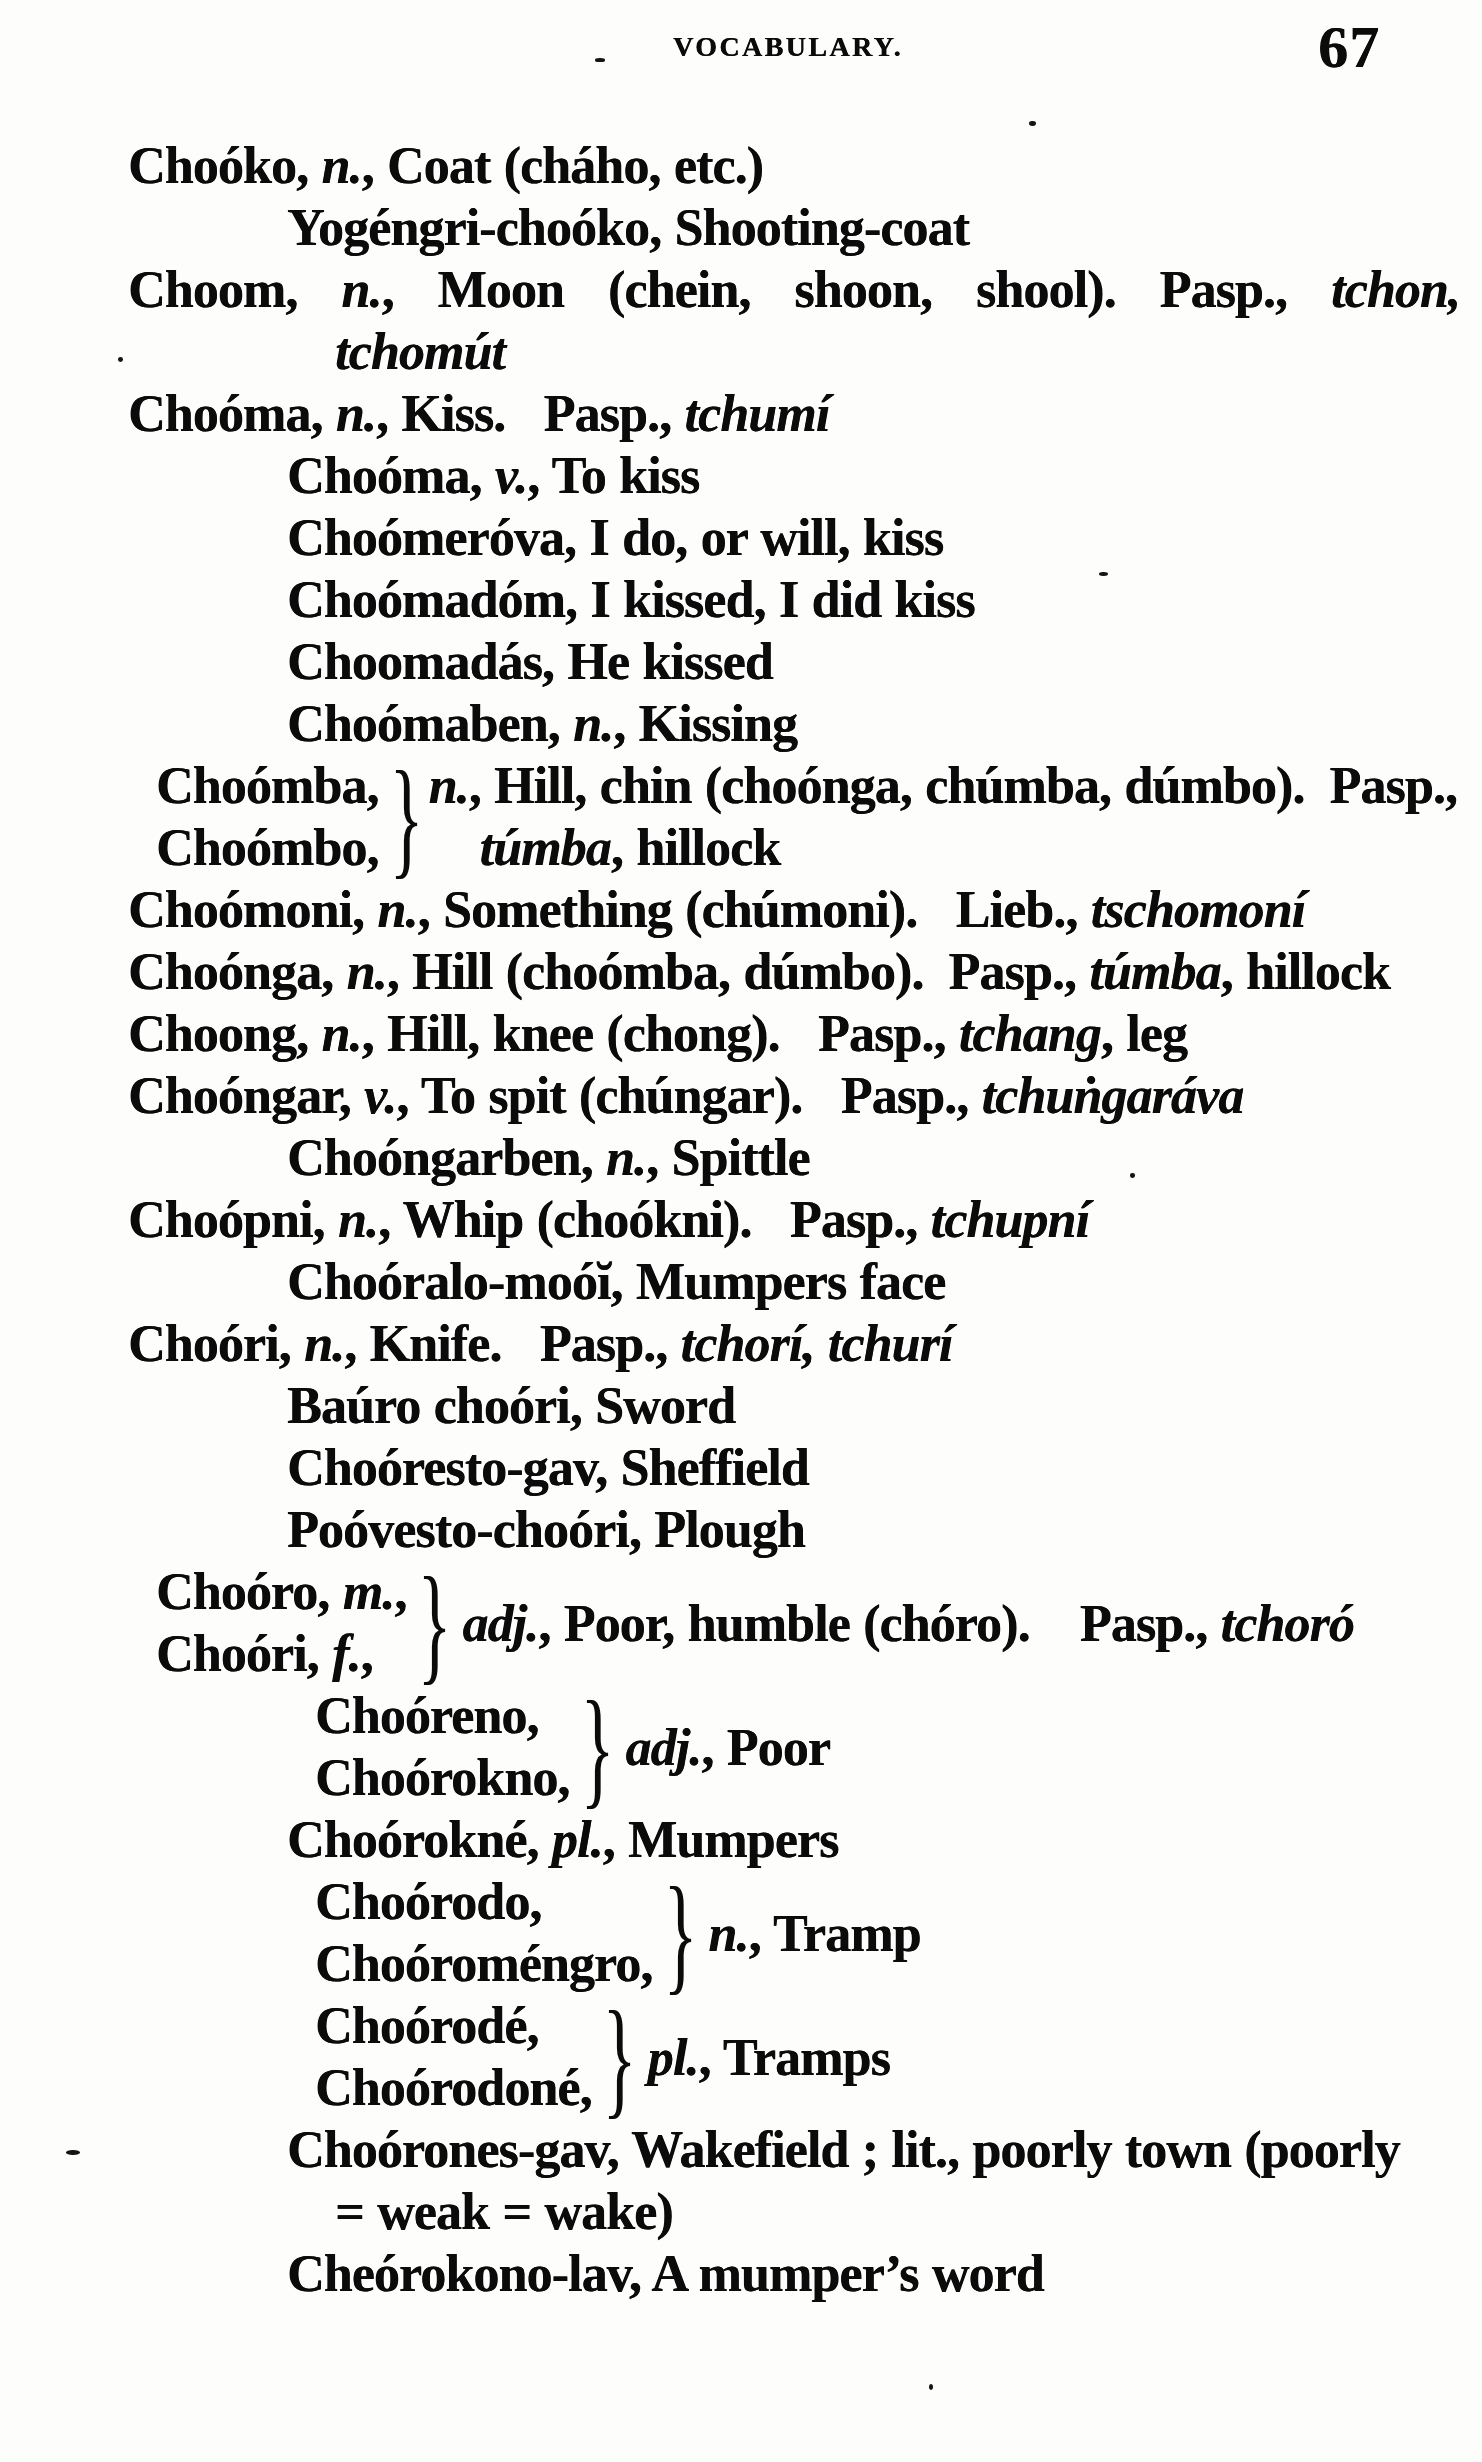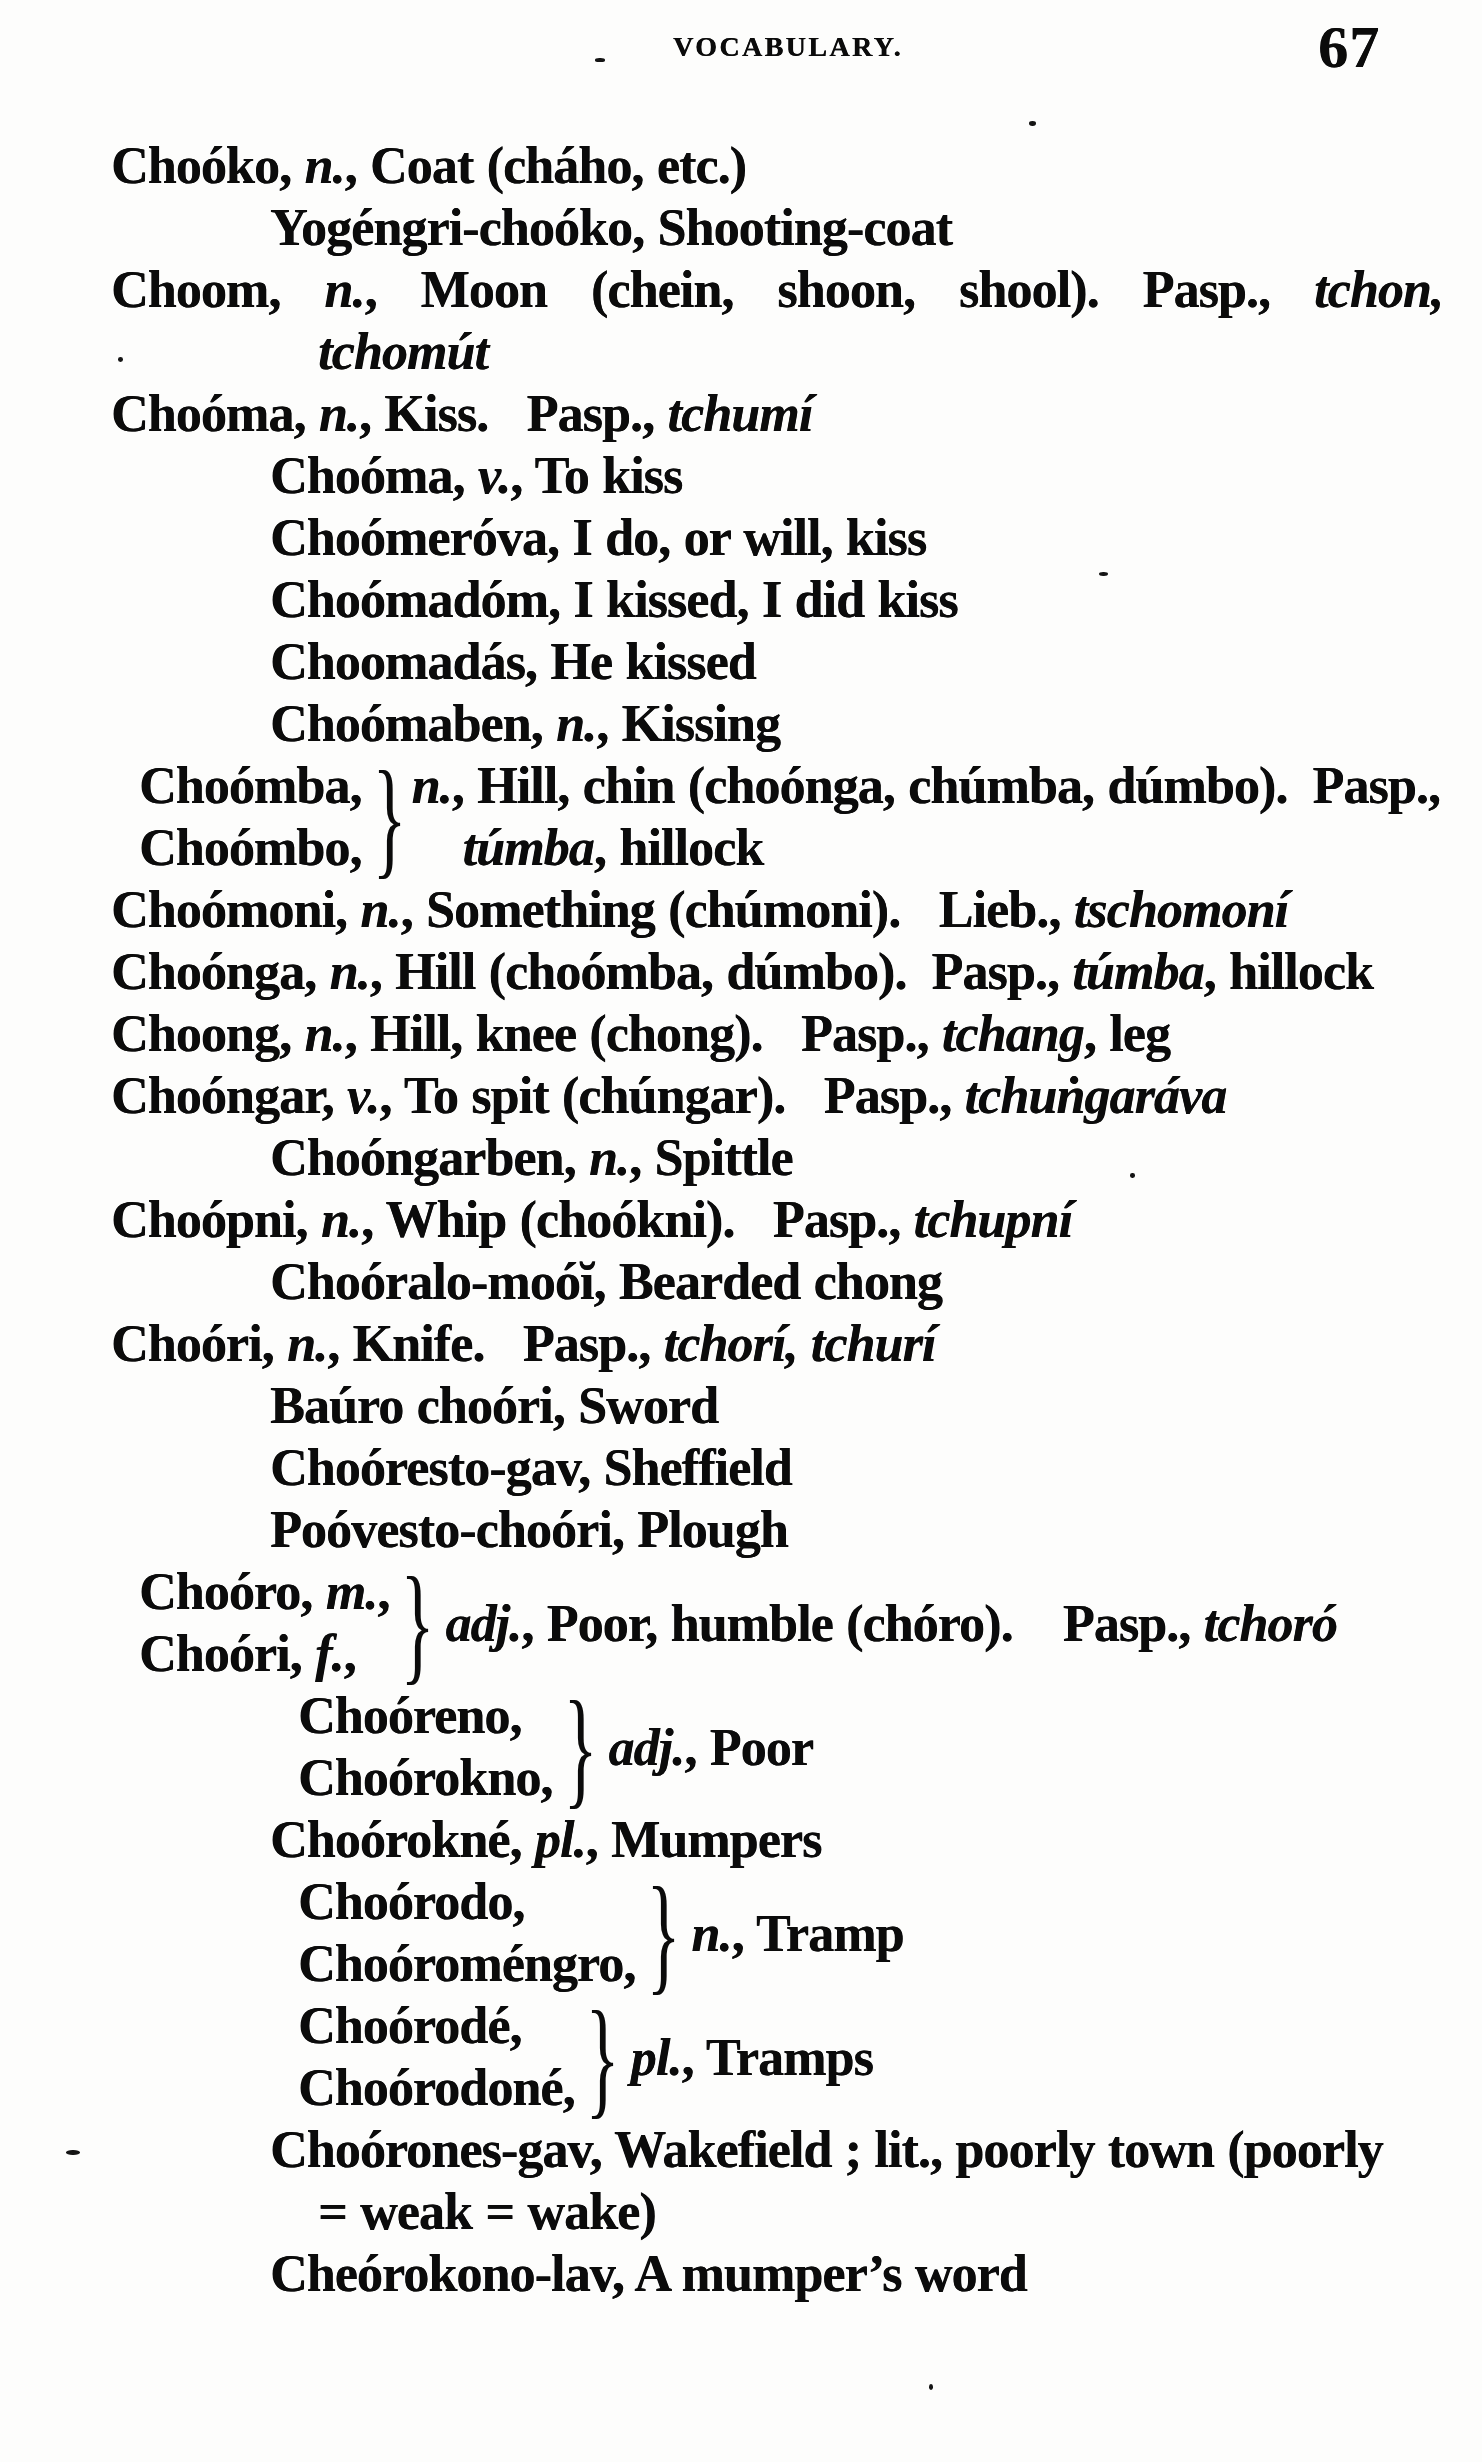--- a/index.html
+++ b/index.html
@@ -14,21 +14,21 @@
     position:absolute;top:31px;left:788px;transform:translateX(-50%);
     font-size:28px;letter-spacing:2.4px;white-space:nowrap;
     text-shadow:0.4px 0 0 currentColor;
   }
   .page-number{
     position:absolute;top:13.2px;left:1318px;
     font-size:60px;letter-spacing:1.2px;
     text-shadow:0.4px 0 0 currentColor;
   }
   .vocab-list{
-    position:absolute;left:111px;top:135px;width:1335px;
+    position:absolute;left:128px;top:135px;width:1335px;
     font-size:52px;letter-spacing:-0.9px;word-spacing:1.2px;
     text-shadow:0.4px 0 0 currentColor;
   }
   .line{height:62px;line-height:62px;white-space:nowrap;}
   .ind1{padding-left:159px;}
   .ind2{padding-left:207px;}
   .justify{white-space:normal;text-align:justify;text-align-last:justify;width:1332px;}
   em{font-style:italic;}
   .group{display:flex;height:124px;align-items:stretch;}
   .group.ind1{padding-left:159px;}
@@ -73,21 +73,21 @@
         <div class="rline"><em>n.</em><span>, Hill, chin (choónga, chúmba, dúmbo). Pasp.,</span></div>
         <div class="rline rpad"><em>túmba</em><span>, hillock</span></div>
       </div>
     </div>
     <div class="line ind0"><span>Choómoni, </span><em>n.</em><span>, Something (chúmoni).  Lieb., </span><em>tschomoní</em></div>
     <div class="line ind0"><span>Choónga, </span><em>n.</em><span>, Hill (choómba, dúmbo). Pasp., </span><em>túmba</em><span>, hillock</span></div>
     <div class="line ind0"><span>Choong, </span><em>n.</em><span>, Hill, knee (chong).  Pasp., </span><em>tchang</em><span>, leg</span></div>
     <div class="line ind0"><span>Choóngar, </span><em>v.</em><span>, To spit (chúngar).  Pasp., </span><em>tchuṅgaráva</em></div>
     <div class="line ind1"><span>Choóngarben, </span><em>n.</em><span>, Spittle</span></div>
     <div class="line ind0"><span>Choópni, </span><em>n.</em><span>, Whip (choókni).  Pasp., </span><em>tchupní</em></div>
-    <div class="line ind1"><span>Choóralo-moóĭ, Bearded chong</span></div>
+    <div class="line ind1"><span>Choóralo-moóĭ, Mumpers face</span></div>
     <div class="line ind0"><span>Choóri, </span><em>n.</em><span>, Knife.  Pasp., </span><em>tchorí, tchurí</em></div>
     <div class="line ind1"><span>Baúro choóri, Sword</span></div>
     <div class="line ind1"><span>Choóresto-gav, Sheffield</span></div>
     <div class="line ind1"><span>Poóvesto-choóri, Plough</span></div>
     <div class="group ind0">
       <div class="gleft">
         <div class="gword"><span>Choóro, </span><em>m.</em><span>,</span></div>
         <div class="gword"><span>Choóri, </span><em>f.</em><span>,</span></div>
       </div>
       <div class="gbrace">}</div>

